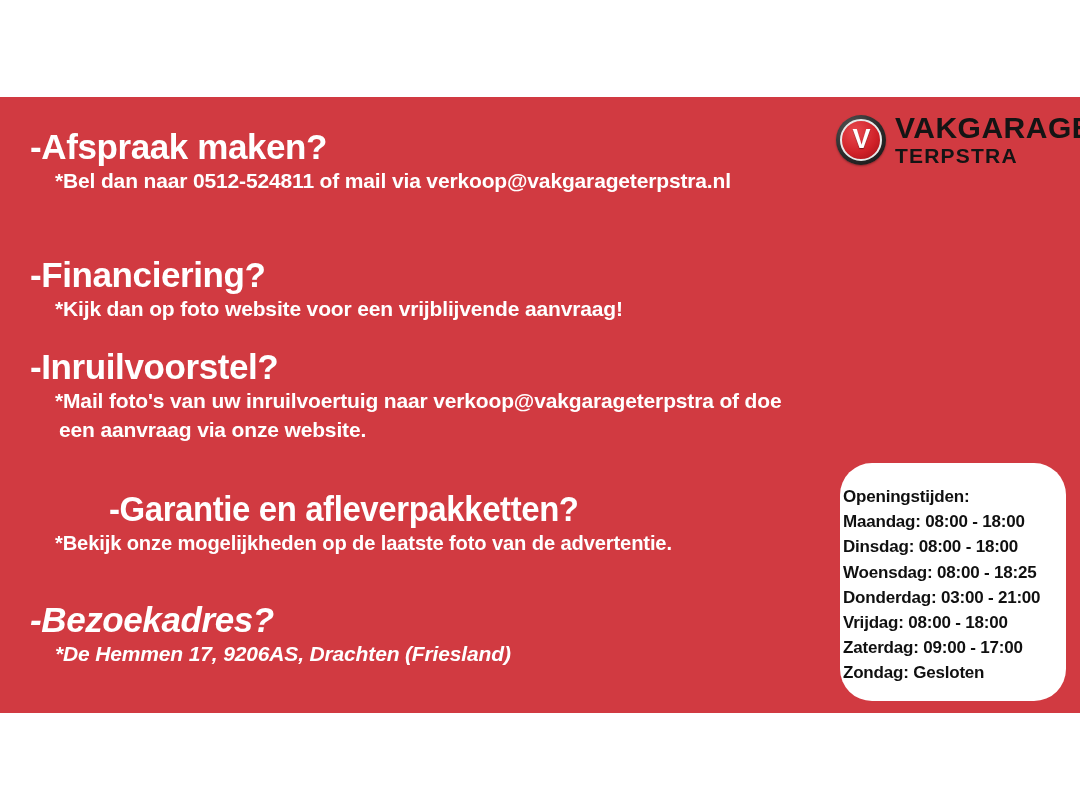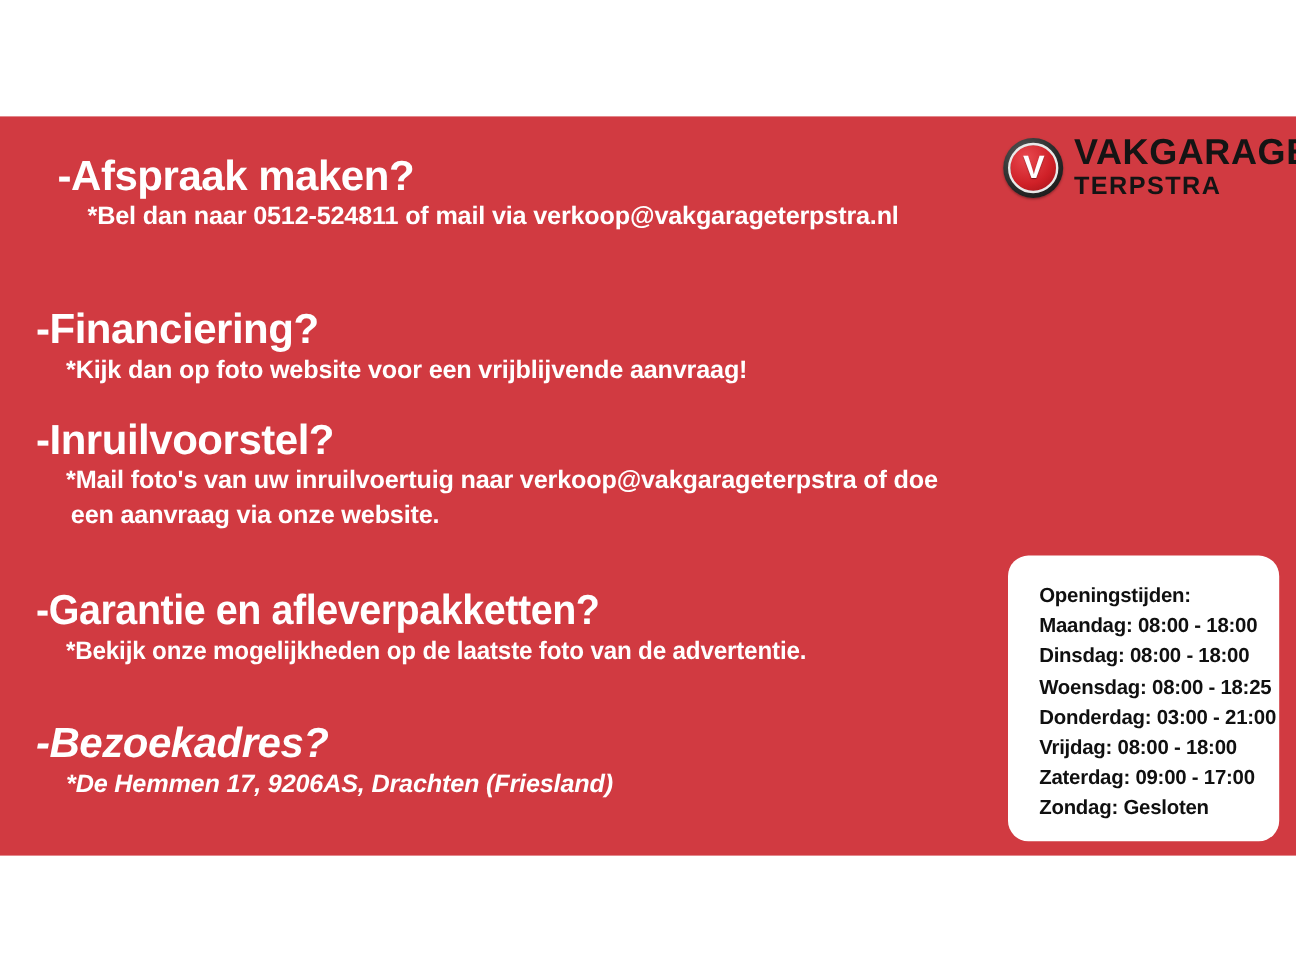--- a/index.html
+++ b/index.html
@@ -123,41 +123,41 @@
     line-height: 1.36;
     color: #ffffff;
     letter-spacing: -0.15px;
     white-space: nowrap;
   }
   .block .sub .cont {
     display: block;
     margin-left: 4px;
   }
 
-  #block-0 { top: 32px; margin-left: 18px; }
+  #block-0 { top: 32px; }
   #block-1 { top: 160px; }
   #block-2 { top: 252px; }
-  #block-3 { top: 394px; }
+  #block-3 { top: 394px; text-align: center; }
   #block-4 { top: 505px; font-style: italic; }
 
   
   #block-3 h2 { font-size: 35px; transform: scaleX(0.94); transform-origin: left center; }
   #block-3 .sub { transform: scaleX(0.96); transform-origin: left center; }
 
   
   .hours-card {
     position: absolute;
     left: 840px;
     top: 366px;
     width: 226px;
     height: 238px;
     background: #ffffff;
-    border-radius: 17px;
+    border-radius: 32px;
     box-sizing: border-box;
-    padding: 21px 0 0 26px;
+    padding: 21px 0 0 3px;
   }
   .hours-line {
     font-family: "Liberation Sans", sans-serif;
     font-weight: 700;
     font-size: 17px;
     line-height: 25.2px;
     color: #101010;
     white-space: nowrap;
     letter-spacing: -0.2px;
   }

